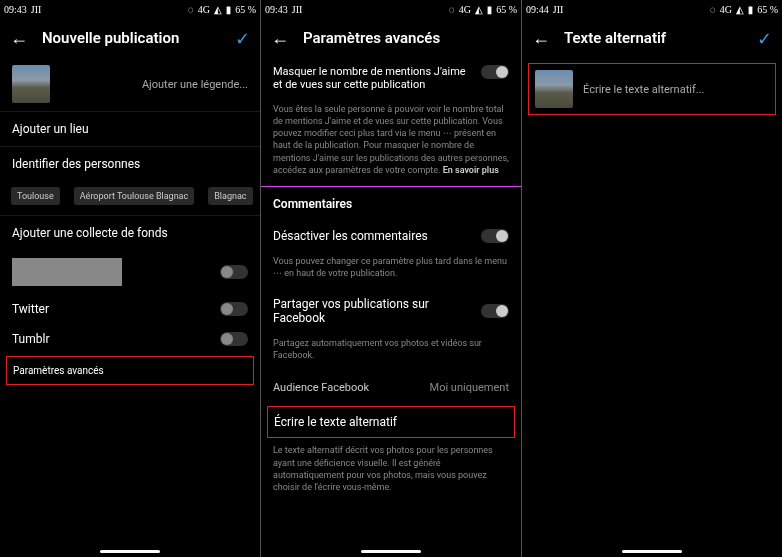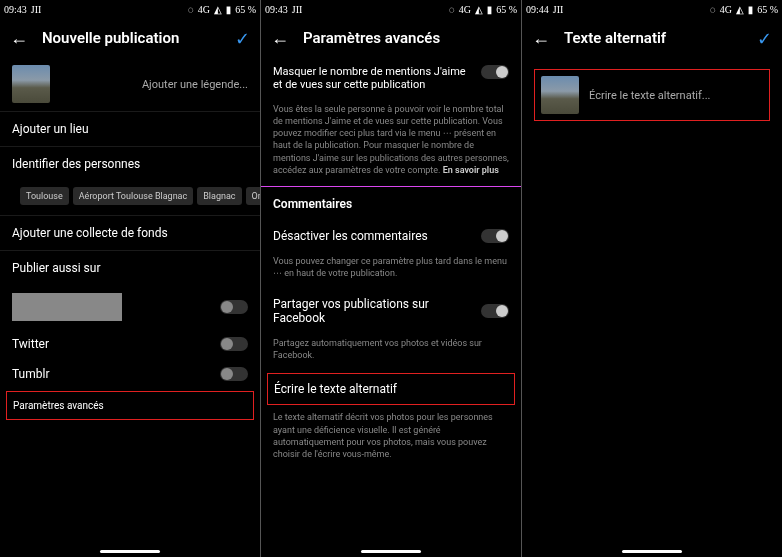--- a/index.html
+++ b/index.html
@@ -9,34 +9,34 @@
 .statusbar .left, .statusbar .right { display: flex; align-items: center; gap: 4px; }
 .header { display: flex; align-items: center; padding: 8px 10px; gap: 14px; }
 .back { font-size: 18px; cursor: pointer; }
 .title { font-size: 15px; font-weight: 600; flex: 1; }
 .check { color: #3897f0; font-size: 18px; cursor: pointer; }
 .thumb { width: 38px; height: 38px; background: linear-gradient(180deg,#6b8cae 0%,#8b9aa8 40%,#5a5a4a 60%,#4a4a3a 100%); border-radius: 2px; flex-shrink: 0; }
 .caption-row { display: flex; align-items: center; gap: 10px; padding: 8px 12px; justify-content: space-between; }
 .caption-row span { font-size: 11px; color: #aaa; }
 .section { padding: 10px 12px; font-size: 12px; border-top: 1px solid #1a1a1a; }
 .section-heading { font-size: 12px; font-weight: 600; padding: 10px 12px; border-top: 1px solid #d946ef; }
-.chips { display: flex; gap: 4px; padding: 6px 20px 10px; overflow: hidden; }
+.chips { display: flex; gap: 14px; padding: 6px 11px 10px; overflow: hidden; }
 .chip { background: #2a2a2a; color: #ccc; font-size: 9px; padding: 4px 6px; border-radius: 3px; white-space: nowrap; }
 .toggle-row { display: flex; justify-content: space-between; align-items: center; padding: 8px 12px; font-size: 12px; }
 .toggle { width: 28px; height: 14px; background: #333; border-radius: 7px; position: relative; }
 .toggle::after { content: ""; position: absolute; width: 12px; height: 12px; background: #ccc; border-radius: 50%; top: 1px; right: 1px; }
 .toggle.off::after { left: 1px; right: auto; background: #888; }
 .redacted { width: 110px; height: 28px; background: #888; }
 .highlight { border: 1.5px solid #e02020; margin: 2px 6px; }
 .highlight .section, .highlight .toggle-row { border-top: none; padding: 8px 6px; }
 .desc { font-size: 9px; color: #888; padding: 4px 12px 10px; line-height: 1.35; }
 .desc .bold { color: #ccc; font-weight: 600; margin-top: 7px; }
 .small-row { display: flex; justify-content: space-between; padding: 10px 12px; font-size: 11px; color: #ccc; }
 .navbar { position: absolute; bottom: 4px; left: 50%; transform: translateX(-50%); width: 60px; height: 3px; background: #fff; border-radius: 2px; }
-.alt-text-box { border: 1.5px solid #e02020; margin: 12px; padding: 6px; display: flex; align-items: center; gap: 10px; }
+.alt-text-box { border: 1.5px solid #e02020; margin: 6px; padding: 6px; display: flex; align-items: center; gap: 10px; }
 .alt-text-box span { font-size: 11px; color: #aaa; }
 </style>
 </head>
 <body>
 
 <div class="phone">
   <div class="statusbar">
     <div class="left">
         <span>09:43</span>
         <span>JII</span>
@@ -61,21 +61,20 @@
   <div class="section" style="border-bottom:none">Ajouter un lieu</div>
   <div class="section">Identifier des personnes</div>
   <div class="chips">
     <span class="chip">Toulouse</span>
     <span class="chip">Aéroport Toulouse Blagnac</span>
     <span class="chip">Blagnac</span>
     <span class="chip">Orange</span>
 
   </div>
   <div class="section">Ajouter une collecte de fonds</div>
-  <div class="section">Publier aussi sur</div>
   <div class="toggle-row">
     <div class="redacted"></div>
     <div class="toggle off"></div>
   </div>
   <div class="toggle-row">
     <span>Twitter</span>
     <div class="toggle off"></div>
   </div>
   <div class="toggle-row">
     <span>Tumblr</span>
@@ -114,20 +113,24 @@
   <div class="toggle-row">
     <span>Désactiver les commentaires</span>
     <div class="toggle"></div>
   </div>
   <div class="desc">Vous pouvez changer ce paramètre plus tard dans le menu ⋯ en haut de votre publication.</div>
   <div class="toggle-row">
     <span>Partager vos publications sur Facebook</span>
     <div class="toggle"></div>
   </div>
   <div class="desc">Partagez automatiquement vos photos et vidéos sur Facebook.</div>
+  <div class="small-row">
+    <span>Audience Facebook</span>
+    <span style="color:#888">Moi uniquement</span>
+  </div>
   <div class="highlight">
     <div class="toggle-row">
       <span>Écrire le texte alternatif</span>
     </div>
   </div>
   <div class="desc">Le texte alternatif décrit vos photos pour les personnes ayant une déficience visuelle. Il est généré automatiquement pour vos photos, mais vous pouvez choisir de l'écrire vous-même.</div>
   <div class="navbar"></div>
 </div>
 
 <div class="phone">

